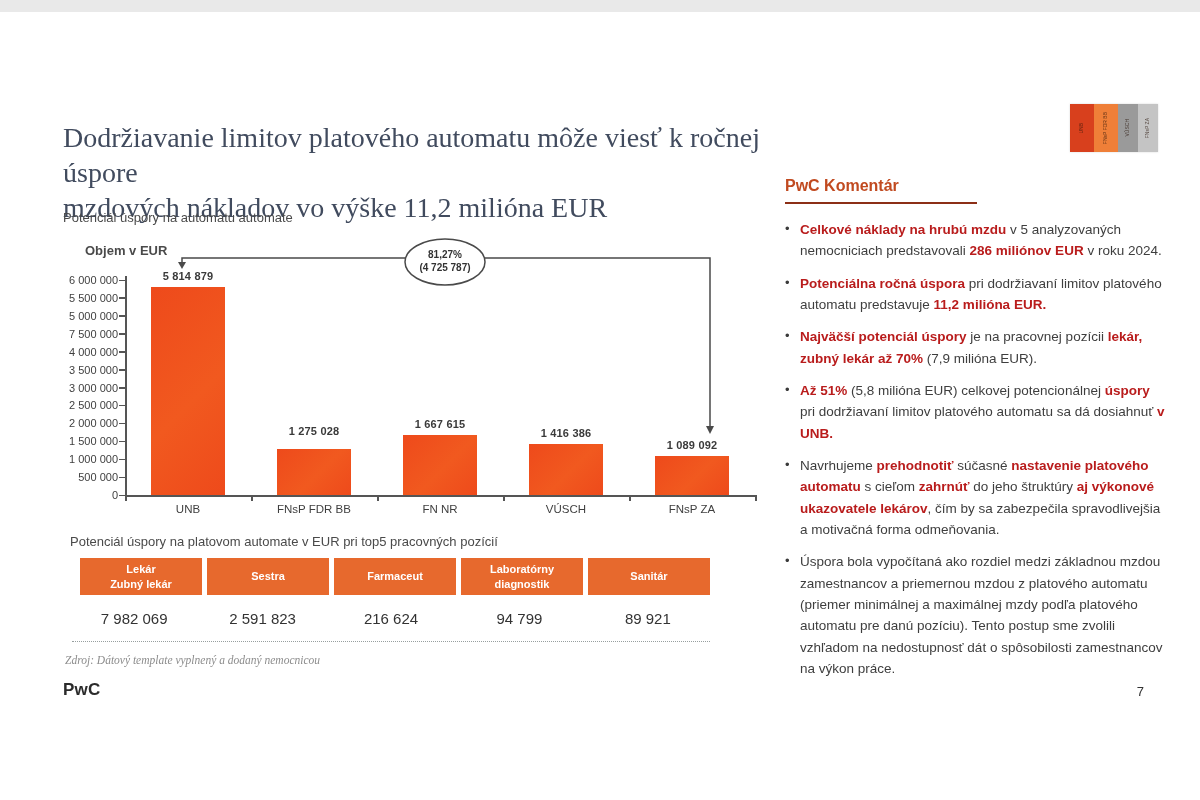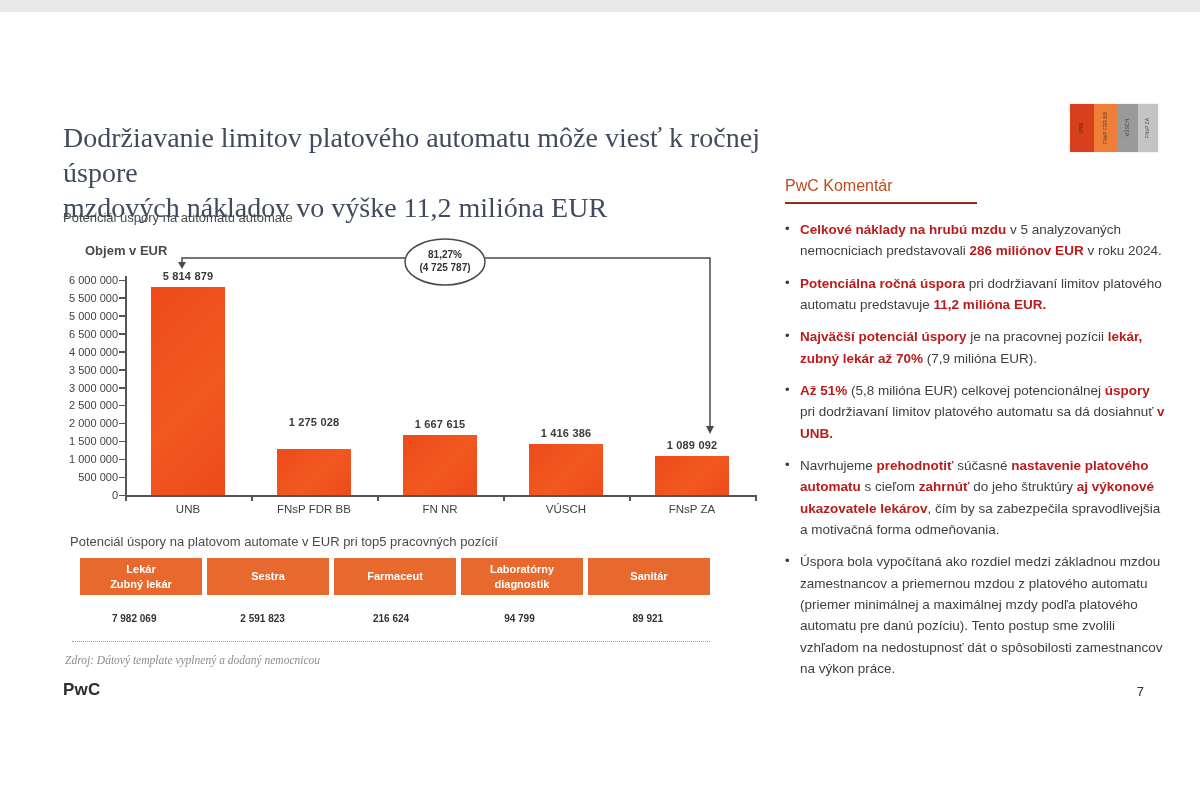--- a/index.html
+++ b/index.html
@@ -71,39 +71,39 @@
   }
   .postable .hrow { display:flex; gap:5px;padding-left:8px; }
   .postable .hcell {
     flex:1; min-height:37px; display:flex; align-items:center; justify-content:center;
     color:#fff; font-size:11px; font-weight:700; text-align:center;
     white-space:pre-line; line-height:1.3; padding:3px 4px;
   }
   .postable .vrow { display:flex; gap:4px; margin-top:8px; }
   .postable .vcell {
     flex:1; height:30px; display:flex; align-items:center; justify-content:center;
-    font-size:10px; font-weight:700; color:#333;
+    font-size:15px; font-weight:400; color:#333;
   }
   
   .source {
     position:absolute; left:65px; top:642px;
     font-family:"Liberation Serif", serif; font-style:italic;
     font-size:11.5px; color:#8c8c8c;text-align:center;
   }
   .pwc-logo {
     position:absolute; left:63px; top:668px;
     font-size:17px; font-weight:700; color:#2b2b2b; letter-spacing:.2px;
   }
   .page-num {
     position:absolute; left:1120px; top:672px; width:24px; text-align:right;
     font-size:13px; color:#333;
   }
   
   .comment { position:absolute; left:785px; top:165px; width:382px; }
-  .comment h2 { font-size:16px; font-weight:400; color:#c14a20; }
+  .comment h2 { font-size:16px; font-weight:700; color:#c14a20; }
   .comment .rule { width:192px; height:2px; background:#8c2f16; margin:7px 0 15px 0; }
   .bullet { display:flex; margin-bottom:11px; }
   .bullet .dot { width:15px; flex:0 0 15px; font-size:13px; color:#3a3a3a; line-height:1.6; }
   .bullet .btxt { flex:1; font-size:13.5px; line-height:1.58; color:#3e3e3e; }
   .bullet .btxt b { color:#b91c1c; }
 </style>
 </head>
 <body>
 
 <div class="page">
@@ -145,21 +145,21 @@
     </div>
     <div class="axis-y"></div>
     <div class="axis-x"></div>
     <div id="chart-dynamic">
         <div class="ytick-label" style="top: 42px;">6 000 000</div>
         <div class="ytick-mark" style="top: 47.5px;"></div>
         <div class="ytick-label" style="top: 59.9167px;">5 500 000</div>
         <div class="ytick-mark" style="top: 65.4167px;"></div>
         <div class="ytick-label" style="top: 77.8333px;">5 000 000</div>
         <div class="ytick-mark" style="top: 83.3333px;"></div>
-        <div class="ytick-label" style="top: 95.75px;">6 500 000</div>
+        <div class="ytick-label" style="top: 95.75px;">7 500 000</div>
         <div class="ytick-mark" style="top: 101.25px;"></div>
         <div class="ytick-label" style="top: 113.667px;">4 000 000</div>
         <div class="ytick-mark" style="top: 119.167px;"></div>
         <div class="ytick-label" style="top: 131.583px;">3 500 000</div>
         <div class="ytick-mark" style="top: 137.083px;"></div>
         <div class="ytick-label" style="top: 149.5px;">3 000 000</div>
         <div class="ytick-mark" style="top: 155px;"></div>
         <div class="ytick-label" style="top: 167.417px;">2 500 000</div>
         <div class="ytick-mark" style="top: 172.917px;"></div>
         <div class="ytick-label" style="top: 185.333px;">2 000 000</div>
@@ -170,21 +170,21 @@
         <div class="ytick-mark" style="top: 226.667px;"></div>
         <div class="ytick-label" style="top: 239.083px;">500 000</div>
         <div class="ytick-mark" style="top: 244.583px;"></div>
         <div class="ytick-label" style="top: 257px;">0</div>
         <div class="ytick-mark" style="top: 262.5px;"></div>
         <div class="bar" style="left: 91px; top: 55px; height: 208px; background: linear-gradient(135deg, rgb(238, 74, 27) 0%, rgb(241, 89, 31) 55%, rgb(238, 74, 27) 100%);"></div>
         <div class="bar-value" style="left: 73px; top: 38px;">5 814 879</div>
         <div class="xcat-label" style="left: 65px;">UNB</div>
         <div class="xtick-mark" style="left: 65px;"></div>
         <div class="bar" style="left: 217px; top: 217px; height: 46px; background: linear-gradient(135deg, rgb(238, 74, 27) 0%, rgb(241, 89, 31) 55%, rgb(238, 74, 27) 100%);"></div>
-        <div class="bar-value" style="left: 199px; top: 184px;">1 275 028</div>
+        <div class="bar-value" style="left: 199px; top: 193px;">1 275 028</div>
         <div class="xcat-label" style="left: 191px;">FNsP FDR BB</div>
         <div class="xtick-mark" style="left: 191px;"></div>
         <div class="bar" style="left: 343px; top: 203px; height: 60px; background: linear-gradient(135deg, rgb(238, 74, 27) 0%, rgb(241, 89, 31) 55%, rgb(238, 74, 27) 100%);"></div>
         <div class="bar-value" style="left: 325px; top: 186px;">1 667 615</div>
         <div class="xcat-label" style="left: 317px;">FN NR</div>
         <div class="xtick-mark" style="left: 317px;"></div>
         <div class="bar" style="left: 469px; top: 212px; height: 51px; background: linear-gradient(135deg, rgb(238, 74, 27) 0%, rgb(241, 89, 31) 55%, rgb(238, 74, 27) 100%);"></div>
         <div class="bar-value" style="left: 451px; top: 195px;">1 416 386</div>
         <div class="xcat-label" style="left: 443px;">VÚSCH</div>
         <div class="xtick-mark" style="left: 443px;"></div>

